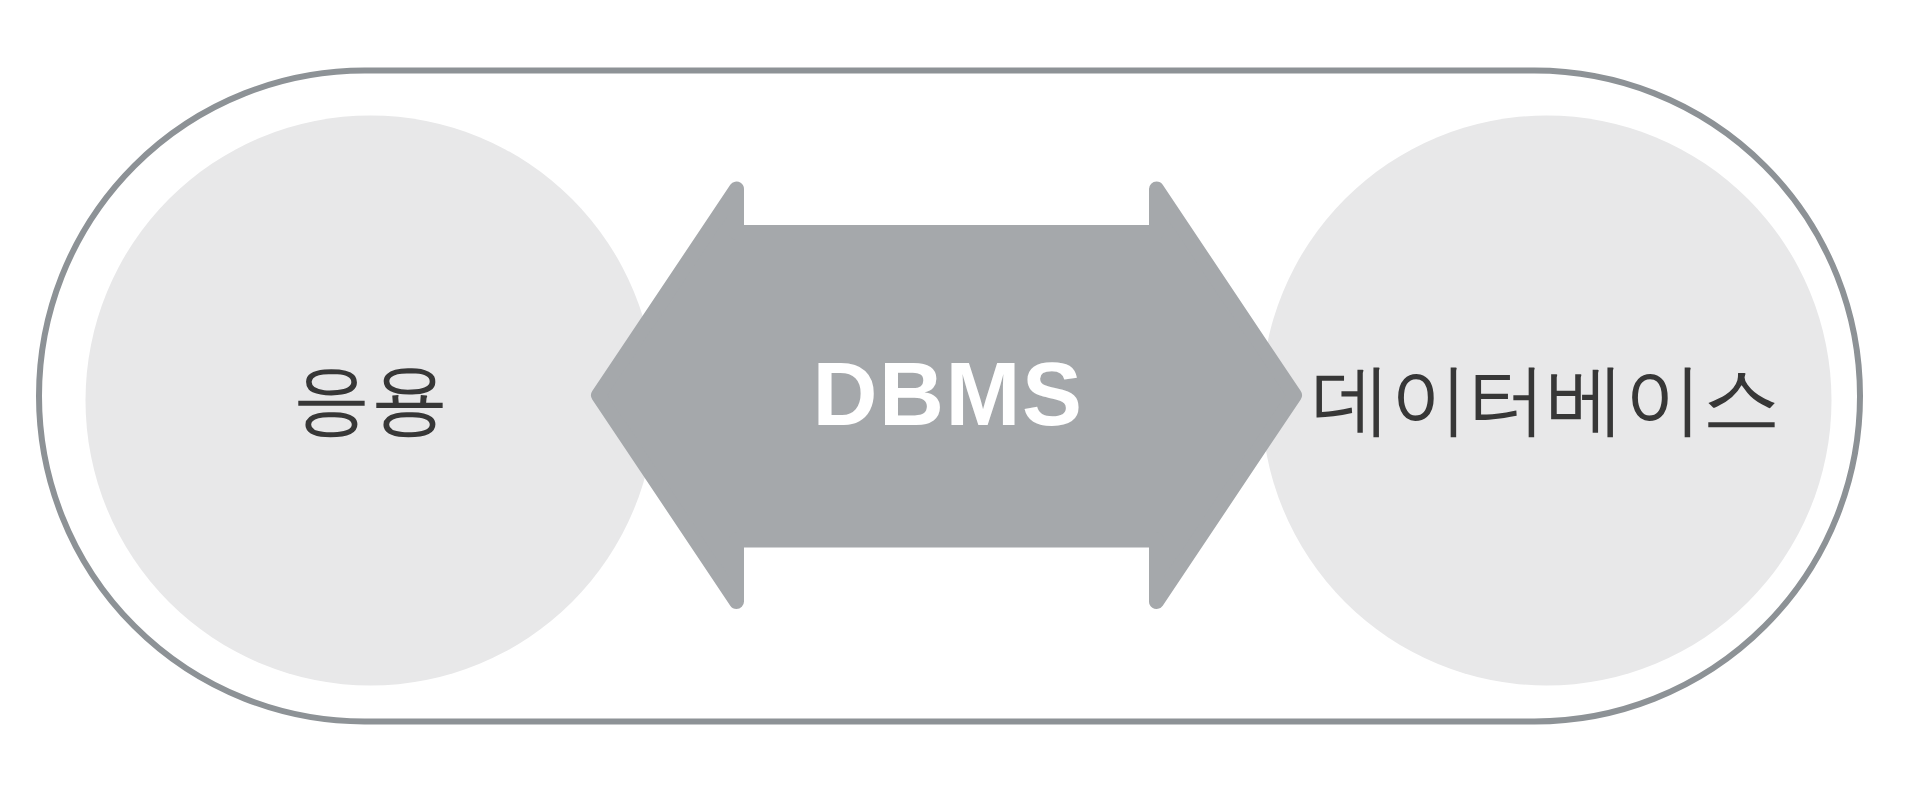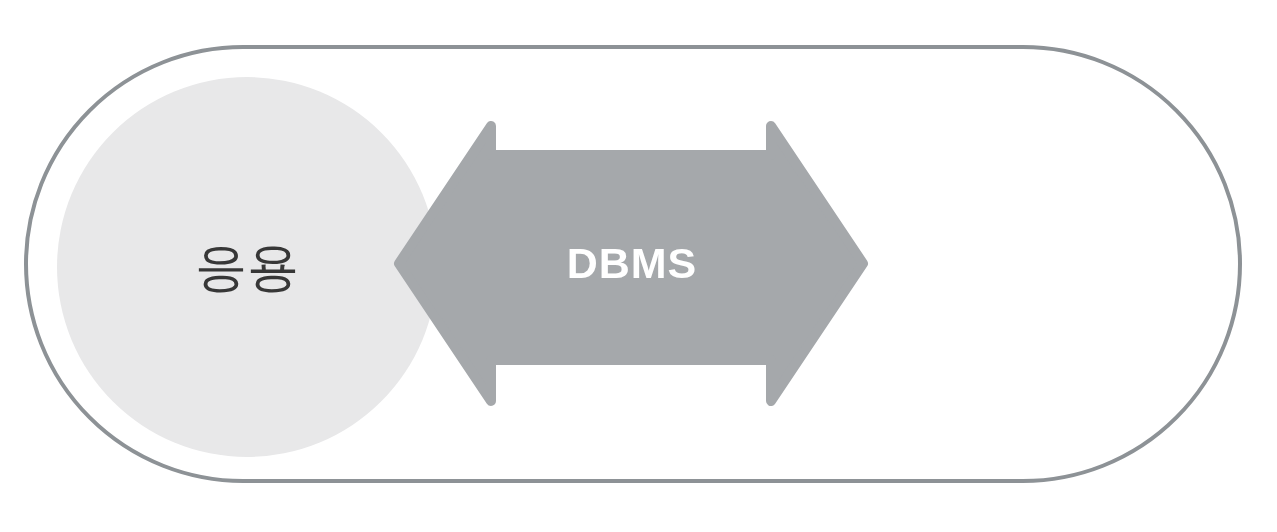--- a/index.html
+++ b/index.html
@@ -67,37 +67,40 @@
     stroke-linecap: round;
   }
   .dbms-label {
     position: absolute;
     left: 396px;
     top: 233px;
     width: 472px;
     height: 60px;
     line-height: 60px;
     text-align: center;
-    font-size: 43px;
+    font-size: 60px;
     font-weight: bold;
     color: var(--text-light, #ffffff);
     letter-spacing: 1px;
   }
 </style>
 </head>
 <body>
 
 <div class="stage">
 
   <div class="pill-container"></div>
 
   <div class="node-circle left">
     <span class="node-label">응용</span>
   </div>
 
+  <div class="node-circle right">
+    <span class="node-label">데이터베이스</span>
+  </div>
 
   <svg class="arrow-svg" viewBox="0 0 1277 532" xmlns="http://www.w3.org/2000/svg">
     <polygon class="arrow-shape" points="399,263.5 491,126 491,155 771,155 771,126 863,263.5 771,401 771,360 491,360 491,401"></polygon>
   </svg>
 
   <div class="dbms-label">DBMS</div>
 
 </div>
 
 </body></html>

